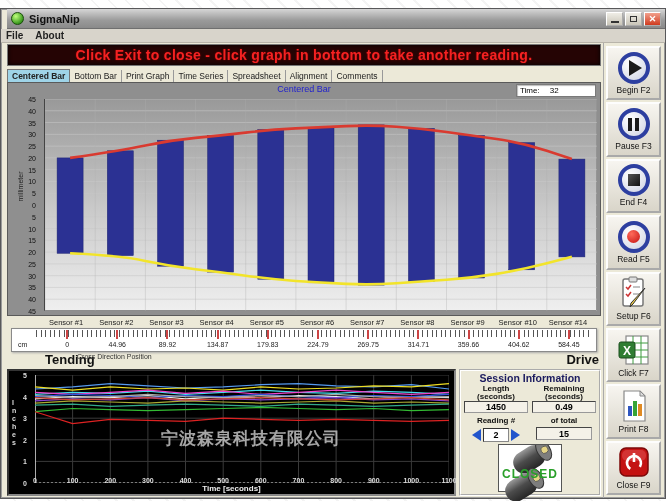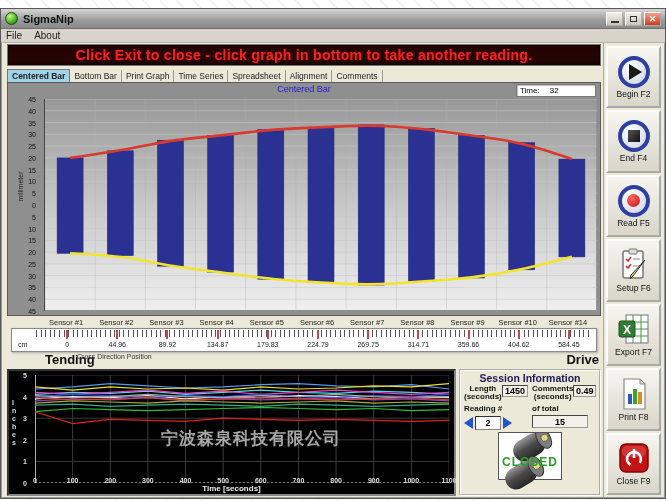--- a/index.html
+++ b/index.html
@@ -3,30 +3,30 @@
 <meta charset="utf-8">
 <style>
   * { box-sizing: border-box; margin: 0; padding: 0; }
   html,body { width:666px; height:501px; overflow:hidden; }
   body { font-family:"Liberation Sans", sans-serif; background:#fff; }
   .page { position:relative; width:666px; height:501px;
           background:repeating-linear-gradient(45deg,#ffffff 0 10px,#f4f4f4 10px 12px); }
   .window { position:absolute; left:0; top:8px; width:666px; height:491px;
             background:#ece9d8; border:1px solid #58585a; box-shadow:inset 0 0 0 1px #9a9a9a; display:flex; flex-direction:column; }
   
-  .titlebar { height:20px; background:linear-gradient(#d6d6d6,#9a9a9a 60%,#8a8a8a); display:flex; align-items:center; padding:0 4px; border-bottom:1px solid #6f6f6f; }
+  .titlebar { height:20px; background:linear-gradient(#d6d6d6,#9a9a9a 60%,#8a8a8a); display:flex; align-items:center; padding:0 4px; border-bottom:1px solid #6f6f6f;margin-left:6px; }
   .title-icon { width:13px; height:13px; border-radius:50%; background:radial-gradient(circle at 35% 30%,#bfff7d,#3c9b1f 70%,#1c5e0c); border:1px solid #1a4d0a; margin-right:5px; flex:0 0 auto; }
   .title-text { font-size:11px; font-weight:bold; color:#111; flex:1; }
   .win-btns { display:flex; gap:2px; }
   .win-btn { width:17px; height:14px; border:1px outset #fff; background:linear-gradient(#efede6,#c9c5b8); display:flex; align-items:center; justify-content:center; font-size:9px; color:#222; cursor:pointer; }
   .win-btn .bar { width:8px; border-bottom:2px solid #333; margin-top:6px; }
   .win-btn .sq { width:7px; height:6px; border:1px solid #333; }
   .win-btn.close { background:linear-gradient(#f2a08c,#cf3a1e); color:#fff; font-weight:bold; }
   
-  .menubar { height:14px; background:#d8d4cb; display:flex; align-items:center; padding-left:5px; gap:12px; border-bottom:1px solid #b8b4aa; }
+  .menubar { height:14px; background:#d8d4cb; display:flex; align-items:center; padding-left:5px; gap:12px; border-bottom:1px solid #b8b4aa;font-weight:bold; }
   .menu-item { font-size:10px; color:#222; cursor:pointer; }
   
   .app-body { flex:1; display:flex; }
   .left-col { width:602px; display:flex; flex-direction:column; padding-left:4px; }
   
   .banner { height:22px; margin:1px 2px 0 2px; background:#250404; border:1px solid #777; box-shadow:inset 0 0 4px #000;
             display:flex; align-items:center; justify-content:center; }
   .banner-text { color:#f42222; font-size:14px; font-weight:bold; letter-spacing:0.3px; text-shadow:0 0 2px #7a0000; }
   
   .tabs { height:15px; display:flex; align-items:flex-end; padding-left:2px; margin-top:1px; }
@@ -62,21 +62,21 @@
   .t-inches { position:absolute; left:3px; top:28px; font-size:7px; color:#ddd; white-space:pre; line-height:8px; font-weight:bold; }
   .t-ylab { position:absolute; left:14px; font-size:7px; color:#ddd; transform:translateY(-50%); font-weight:bold; }
   .t-xlab { position:absolute; bottom:10px; font-size:7px; color:#ddd; transform:translateX(-50%); font-weight:bold; }
   .t-xtitle { position:absolute; bottom:1px; left:0; right:0; text-align:center; font-size:8px; font-weight:bold; color:#eee; }
   .t-svg { position:absolute; left:26px; top:4px; }
   .watermark { position:absolute; left:152px; top:56px; font-size:17px; font-weight:bold; color:#c2c2c2; opacity:0.85; letter-spacing:1px; pointer-events:none; }
   
   .session { width:142px; background:#ece9d8; border:2px groove #fff; padding:1px 3px; display:flex; flex-direction:column; }
   .sess-title { text-align:center; font-size:10.5px; font-weight:bold; color:#1a1a5e; }
   .sess-grid { display:flex; gap:4px; margin-top:1px; }
-  .sess-col { flex:1; display:flex; flex-direction:row; align-items:flex-start; }
+  .sess-col { flex:1; display:flex; flex-direction:column; align-items:center; }
   .sess-label { font-size:8px; font-weight:bold; color:#111; text-align:center; line-height:8px; height:16px; }
   .sess-val { width:100%; height:12px; background:#f4f1e8; border:1px inset #999; font-size:9px; font-weight:bold; text-align:center; line-height:11px; }
   .sess-label2 { font-size:8px; font-weight:bold; color:#111; text-align:center; margin-top:2px; height:10px; }
   .read-row { height:15px; display:flex; align-items:center; justify-content:center; gap:2px; }
   .arrow { width:0; height:0; border-top:6px solid transparent; border-bottom:6px solid transparent; cursor:pointer; }
   .arrow.left { border-right:9px solid #2255cc; }
   .arrow.right { border-left:9px solid #2255cc; }
   .read-box { width:26px; height:14px; background:#fff; border:1px inset #888; font-size:9px; font-weight:bold; text-align:center; line-height:13px; }
   .total-box { width:56px; height:13px; background:#f4f1e8; border:1px inset #999; font-size:9px; font-weight:bold; text-align:center; line-height:12px; }
   .roller-wrap { position:relative; width:64px; height:48px; margin:2px auto 0 auto; background:#fff; border:1px solid #555; }
@@ -329,21 +329,21 @@
           </div>
 
           <div class="session">
             <div class="sess-title">Session Information</div>
             <div class="sess-grid">
               <div class="sess-col">
                 <div class="sess-label">Length (seconds)</div>
                 <div class="sess-val">1450</div>
               </div>
               <div class="sess-col">
-                <div class="sess-label">Comments (seconds)</div>
+                <div class="sess-label">Remaining (seconds)</div>
                 <div class="sess-val">0.49</div>
               </div>
             </div>
             <div class="sess-grid">
               <div class="sess-col">
                   <div class="sess-label2">Reading #</div>
                 </div>
               <div class="sess-col">
                   <div class="sess-label2">of total</div>
                 </div>
@@ -388,20 +388,29 @@
 
       <div class="btn-col">
         <div class="app-btn">
           <div class="circle-icon">
               <div class="glyph-play"></div>
             </div>
           <div class="cap">Begin F2</div>
         </div>
         <div class="app-btn">
           <div class="circle-icon">
+              <div class="glyph-pause">
+                <span></span>
+                <span></span>
+              </div>
+            </div>
+          <div class="cap">Pause F3</div>
+        </div>
+        <div class="app-btn">
+          <div class="circle-icon">
               <div class="glyph-stop"></div>
             </div>
           <div class="cap">End F4</div>
         </div>
         <div class="app-btn">
           <div class="circle-icon">
               <div class="glyph-record"></div>
             </div>
           <div class="cap">Read F5</div>
         </div>
@@ -423,21 +432,21 @@
             <g stroke="#3f9c3f" stroke-width="1">
                 <line x1="9" y1="10" x2="31" y2="10"></line>
                 <line x1="9" y1="17" x2="31" y2="17"></line>
                 <line x1="9" y1="24" x2="31" y2="24"></line>
                 <line x1="16" y1="3" x2="16" y2="31"></line>
                 <line x1="24" y1="3" x2="24" y2="31"></line>
               </g>
             <rect x="2" y="9" width="16" height="16" rx="2" fill="#2f7d32" stroke="#1c4e1e"></rect>
             <text x="10" y="21.5" text-anchor="middle" font-family="Liberation Sans, sans-serif" font-size="12" font-weight="bold" fill="#fff">X</text>
           </svg>
-          <div class="cap">Export F7</div>
+          <div class="cap">Click F7</div>
         </div>
         <div class="app-btn">
           <svg width="34" height="34" viewBox="0 0 34 34">
             <path d="M7 2 h16 l5 5 v25 h-21 z" fill="#fff" stroke="#888" stroke-width="1.2"></path>
             <path d="M23 2 v5 h5 z" fill="#ddd" stroke="#888"></path>
             <rect x="11" y="17" width="4" height="10" fill="#2e55c0"></rect>
             <rect x="16" y="12" width="4" height="15" fill="#37a437"></rect>
             <rect x="21" y="15" width="4" height="12" fill="#e08a22"></rect>
           </svg>
           <div class="cap">Print F8</div>

